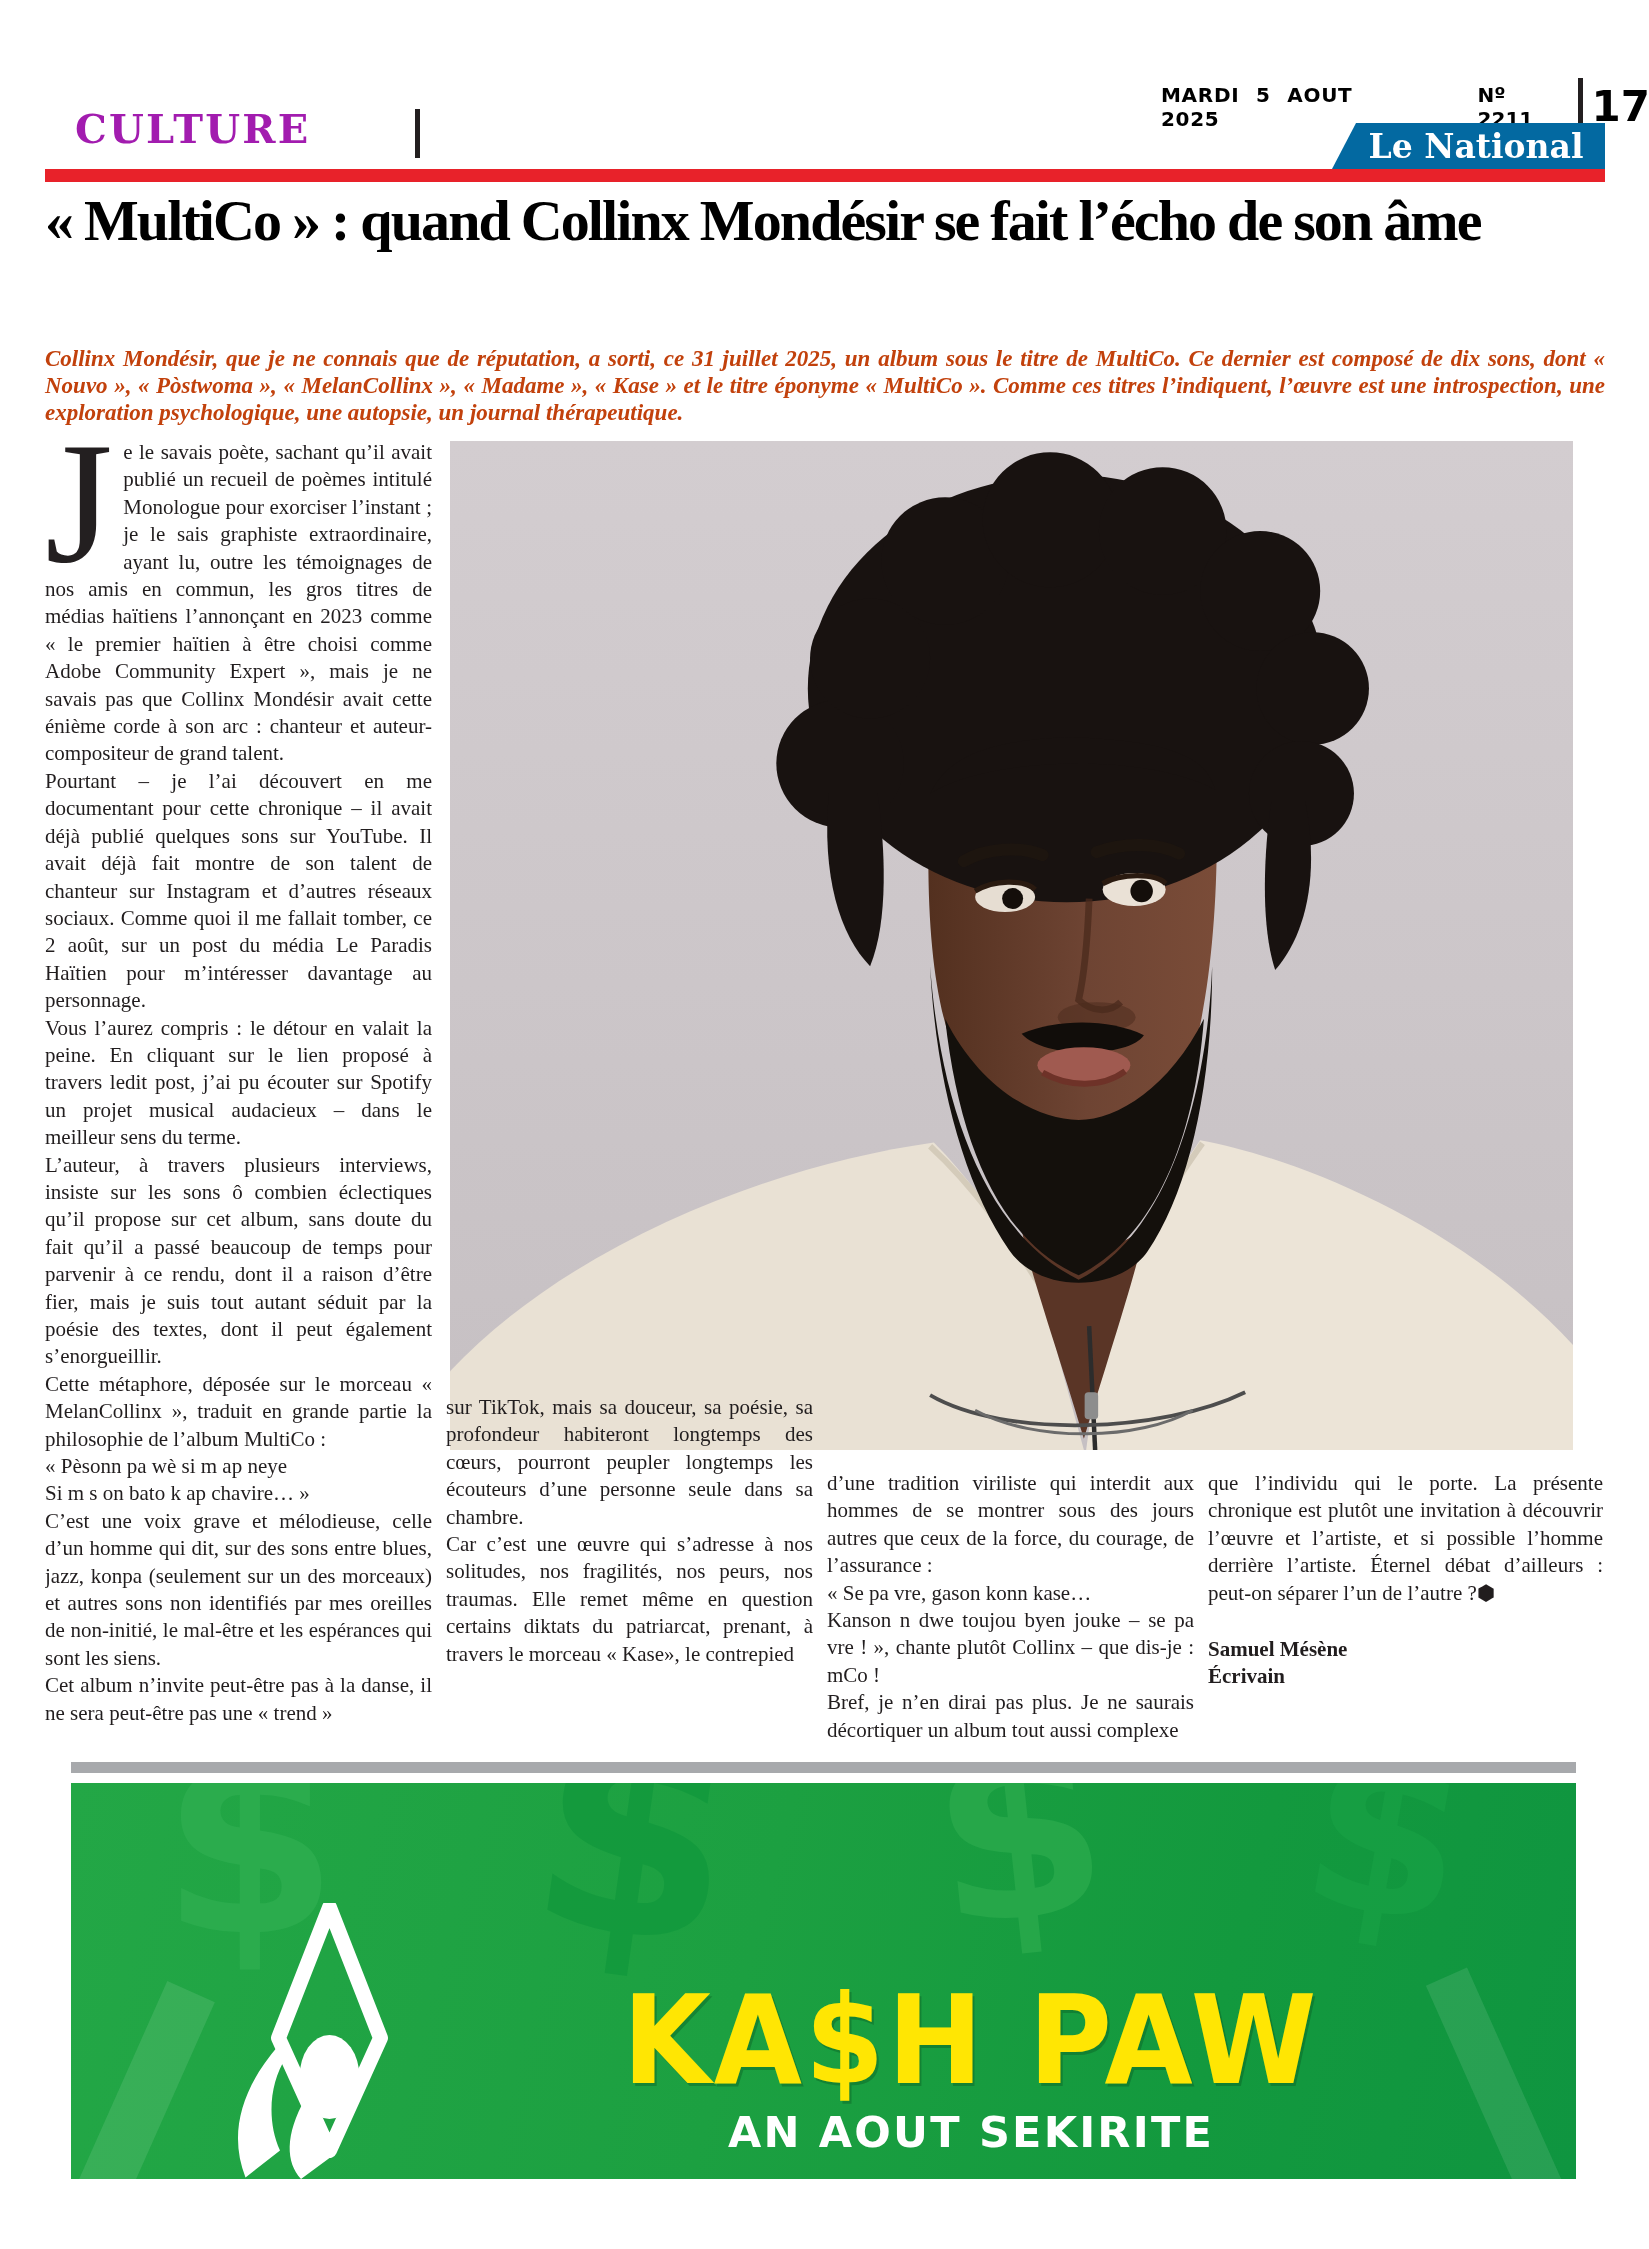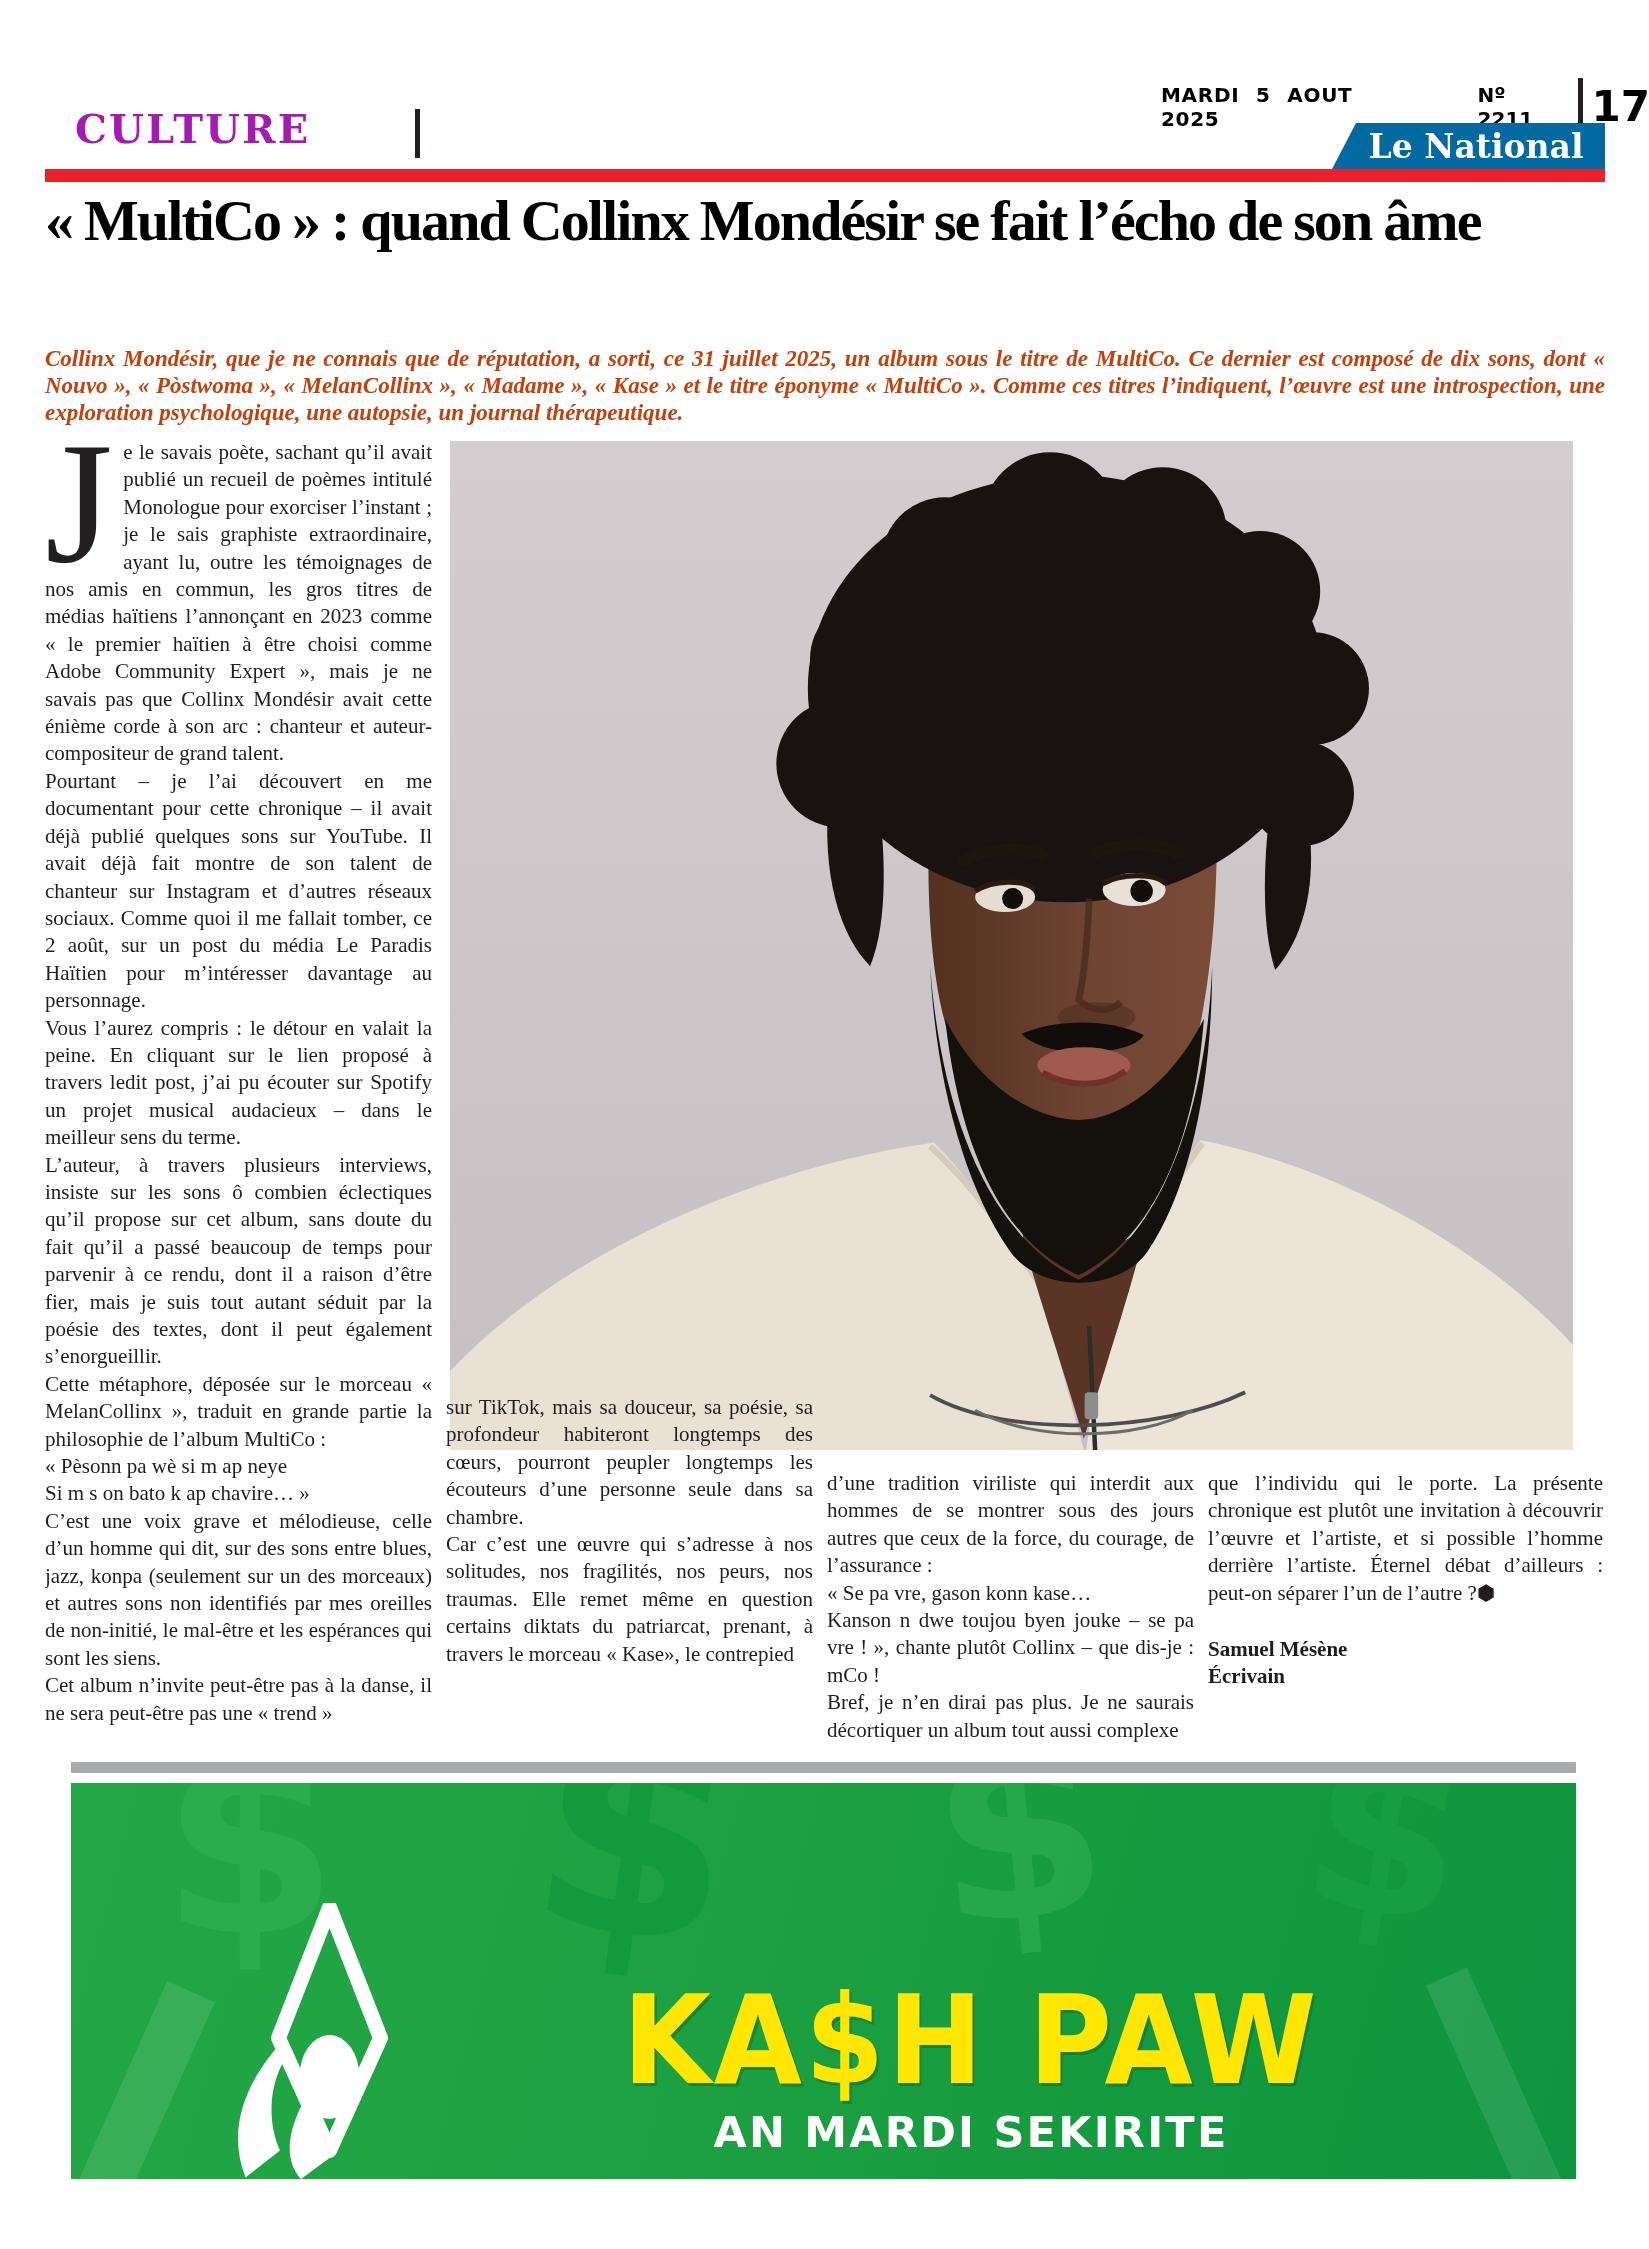--- a/index.html
+++ b/index.html
@@ -185,17 +185,17 @@
     <div class="ad-streak" style="left:1417px;top:180px;width:45px;height:315px;transform:rotate(-24deg);"></div>
 
     <svg class="ad-logo" width="225" height="276" viewBox="0 0 300 368" xmlns="http://www.w3.org/2000/svg">
       <path d="M150,6 L218,180 L150,330 L82,180 Z" fill="none" stroke="#ffffff" stroke-width="20" stroke-linejoin="round"></path>
       <ellipse cx="150" cy="232" rx="40" ry="56" fill="#ffffff"></ellipse>
       <path d="M82,190 C30,250 16,310 38,366 L84,330 C66,290 70,240 92,206 Z" fill="#ffffff"></path>
       <path d="M118,260 C90,310 92,346 112,368 L150,340 C132,316 128,290 138,268 Z" fill="#ffffff"></path>
     </svg>
 
     <p class="ad-brand">KA$H PAW</p>
-    <p class="ad-tagline">AN MARDI SEKIRITE</p>
+    <p class="ad-tagline">AN AOUT SEKIRITE</p>
   </div>
 
 </div>
 
 
 </body></html>

